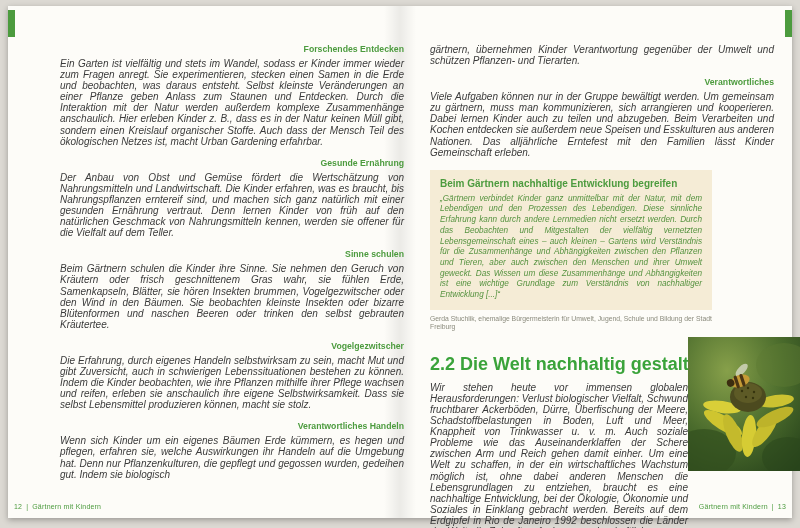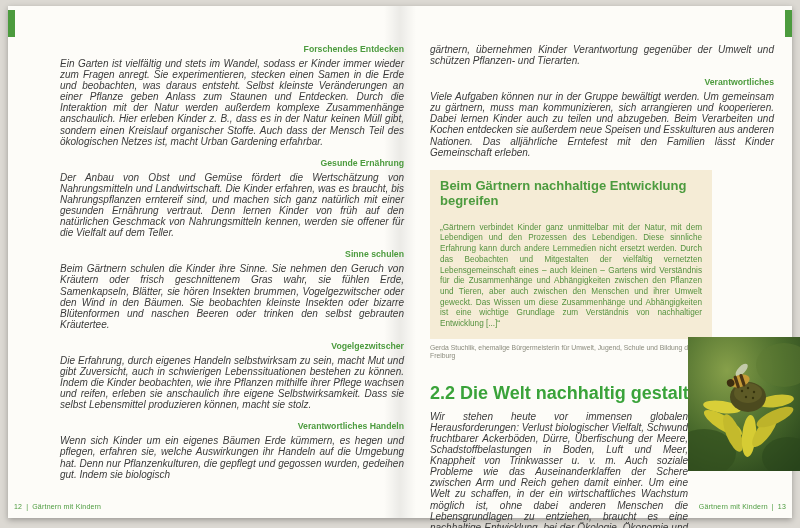--- a/index.html
+++ b/index.html
@@ -50,25 +50,26 @@
   }
   p.intro{margin-top:2px;}
   .quote-box{
     background:var(--box-background);
     width:282px;
     margin-top:12px;
     padding:8px 10px 9px;
   }
   .quote-title{
     color:var(--accent-green);
-    font-weight:bold;font-size:13px;
-    margin-bottom:15px;
+    font-weight:bold;font-size:10px;
+    margin-bottom:5px;
   }
   .quote-text{
     color:var(--quote-green);
+    font-style:italic;
     font-size:8.2px;line-height:10.7px;
     text-align:justify;
   }
   .attribution{
     color:#8b8b7d;
     font-size:6.8px;line-height:8.5px;
     margin-top:5px;
     width:300px;
   }
   h2.chapter-head{

